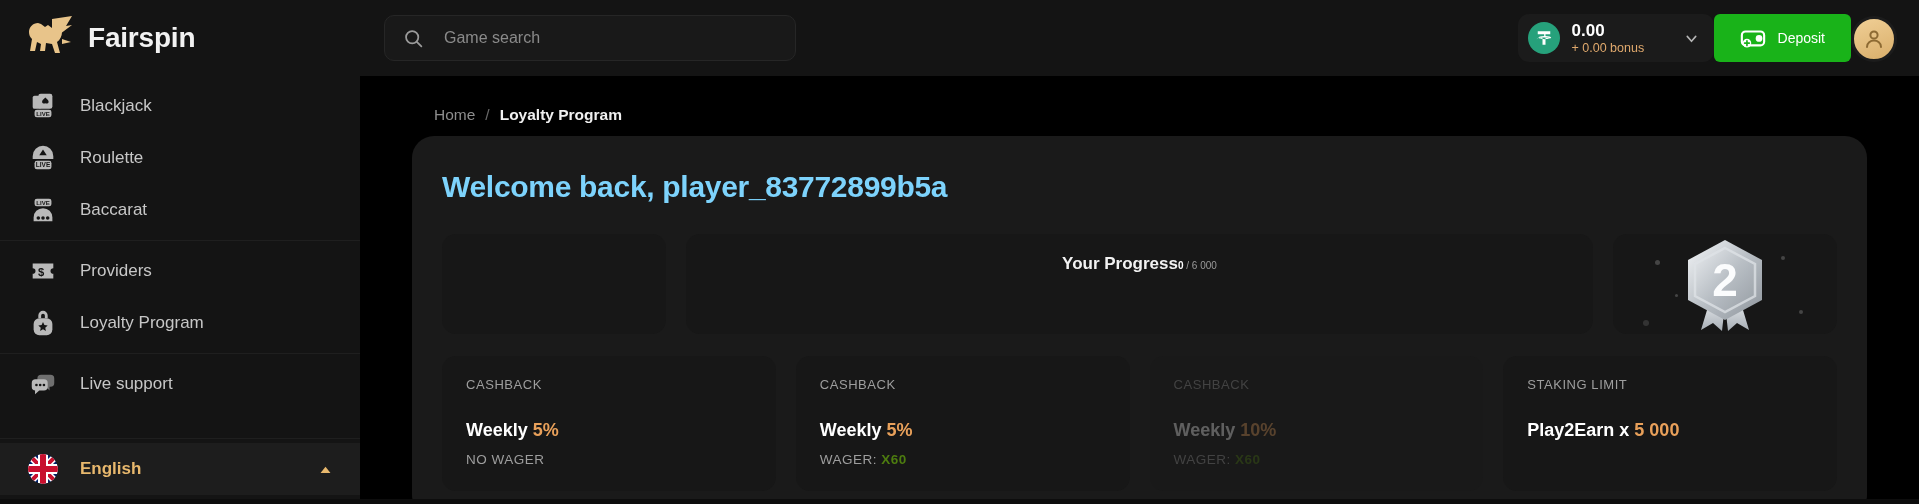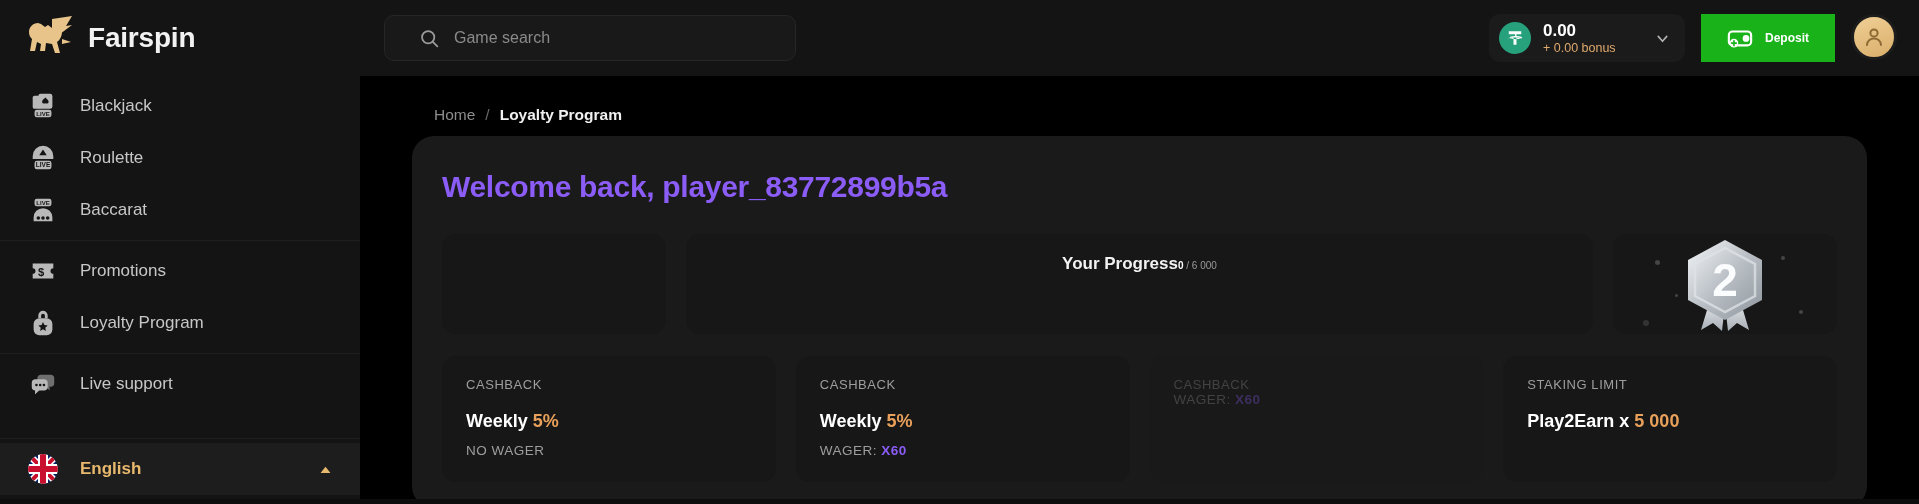--- a/index.html
+++ b/index.html
@@ -19,47 +19,47 @@
     position:relative; z-index:5;
   }
   .brand { width:360px; flex:0 0 360px; display:flex; align-items:center; gap:14px; padding-left:22px; }
   .lion { width:52px; height:46px; flex:0 0 52px; display:block; }
   .brand-name { font-size:28px; font-weight:700; color:#f2f2f2; letter-spacing:-0.2px; }
 
   .search-wrap { width:412px; flex:0 0 412px; margin-left:24px; }
   .search-box {
     height:46px; border-radius:10px;
     background:#191919; border:1px solid #262626;
-    display:flex; align-items:center; gap:14px; padding:0 34px;
+    display:flex; align-items:center; gap:20px; padding:0 18px;
   }
   .search-input {
     flex:1; background:transparent; border:0; outline:none;
     color:#cfcfcf; font-size:16px; font-family:"Liberation Sans", sans-serif;
   }
   .search-input::placeholder { color:#8a8a8a; }
 
-  .topbar-right { margin-left:auto; display:flex; align-items:flex-start; gap:16px; padding-right:22px; }
+  .topbar-right { margin-left:auto; display:flex; align-items:flex-end; padding-right:22px; }
   .wallet {
     height:48px; background:#1b1b1b; border-radius:11px;
     display:flex; align-items:center; gap:12px; padding:0 14px 0 10px; min-width:196px;
   }
   .usdt {
     width:32px; height:32px; border-radius:50%; background:#26a17b;
     display:flex; align-items:center; justify-content:center; flex:0 0 32px;
   }
   .wallet-txt { display:flex; flex-direction:column; line-height:1.15; margin-right:8px; }
   .wallet-bal { font-size:17px; font-weight:700; color:#ffffff; }
   .wallet-bonus { font-size:12.5px; color:#e0a96d; }
   .chev { margin-left:auto; }
 
   .deposit {
-    height:48px; border-radius:0; background:#19b319;
+    height:48px; border-radius:6px; background:#19b319;
     display:flex; align-items:center; gap:12px; padding:0 26px;
     border:0; cursor:pointer;
-    color:#fff; font-size:12px; font-weight:700;
+    color:#fff; font-size:14px; font-weight:400;
     font-family:"Liberation Sans", sans-serif;
   }
   .avatar {
     width:46px; height:46px; border-radius:50%;
     background:linear-gradient(160deg,#f0cf96,#d9ae6a);
     border:3px solid #1c1c1c;
     display:flex; align-items:center; justify-content:center;
     cursor:pointer; flex:0 0 46px;
   }
 
@@ -89,21 +89,21 @@
   .main { flex:1; background:#000000; min-width:0; padding:0 52px; overflow:hidden; }
   .crumb { display:flex; align-items:center; gap:10px; padding:30px 0 12px 22px; font-size:15.5px; }
   .crumb a { color:#8d8d8d; text-decoration:none; cursor:pointer; }
   .crumb .sep { color:#6a6a6a; }
   .crumb .cur { color:#f0f0f0; font-weight:700; }
 
   .panel {
     background:#1a1a1a; border-radius:22px;
     padding:28px 30px 26px; min-height:330px;
   }
-  .welcome { font-size:30px; font-weight:700; color:#8b5cf6; letter-spacing:-0.3px; margin:6px 0 30px 0; }
+  .welcome { font-size:30px; font-weight:700; color:#7dd3fc; letter-spacing:-0.3px; margin:6px 0 30px 0; }
 
   .prog-row { display:flex; gap:20px; align-items:stretch; }
   .ghost-box { width:224px; flex:0 0 224px; background:#171717; border-radius:14px; }
   .prog-card { flex:1; background:#171717; border-radius:14px; padding:20px 26px 18px; display:flex; flex-direction:row; justify-content:center; }
   .prog-head { display:flex; align-items:baseline; }
   .prog-title { font-size:17px; font-weight:700; color:#f2f2f2; }
   .prog-count { margin-left:auto; font-size:10px; }
   .prog-count .cur-v { color:#ffffff; font-weight:700; }
   .prog-count .tot-v { color:#9a9a9a; }
   .track { height:9px; border-radius:6px; background:#6d6253; margin:19px 0 16px; position:relative; overflow:hidden; }
@@ -111,24 +111,24 @@
   .prog-foot { display:flex; }
   .rank-from { font-size:16px; font-weight:700; color:#f0f0f0; }
   .rank-to { margin-left:auto; font-size:16px; font-weight:700; color:#f0f0f0; }
   .badge-box { width:224px; flex:0 0 224px; background:#171717; border-radius:14px; display:flex; align-items:center; justify-content:center; position:relative; overflow:hidden; }
   .spark { position:absolute; border-radius:50%; background:#9a9a9a; opacity:.35; }
 
   .cards { display:flex; gap:20px; margin-top:22px; }
   .card { flex:1; background:#171717; border-radius:14px; padding:21px 24px 24px; min-height:108px; }
   .card.dim { opacity:.30; }
   .c-kicker { font-size:13px; letter-spacing:.55px; color:#9e9e9e; text-transform:uppercase; }
-  .c-main { font-size:18px; font-weight:700; color:#ffffff; margin:19px 0 11px; }
+  .c-main { font-size:18px; font-weight:700; color:#ffffff; margin:28px 0 11px; }
   .c-main .accent { color:#e8a05a; }
   .c-sub { font-size:13.5px; letter-spacing:.5px; color:#9e9e9e; text-transform:uppercase; }
-  .c-sub .accent { color:#8b5cf6; font-weight:700; }
+  .c-sub .accent { color:#4d7c0f; font-weight:700; }
 </style>
 </head>
 <body>
 
 <div class="app">
 
   <div class="topbar">
 
     <div class="brand">
       <svg class="lion" viewBox="0 0 52 46">
@@ -230,21 +230,21 @@
       </div>
 
       <div class="nav-group">
         <div class="nav-item">
           <span class="nav-ico">
             <svg width="30" height="30" viewBox="0 0 32 32" fill="#b9b9b9">
               <path d="M5 8h22v5a3 3 0 0 0 0 6v5H5v-5a3 3 0 0 0 0-6V8z"></path>
               <text x="14" y="21" font-size="12" font-weight="700" fill="#151515" text-anchor="middle" font-family="Liberation Sans, sans-serif">$</text>
             </svg>
           </span>
-          <span class="nav-label">Promotions</span>
+          <span class="nav-label">Providers</span>
         </div>
         <div class="nav-item">
           <span class="nav-ico">
             <svg width="30" height="30" viewBox="0 0 32 32" fill="#b9b9b9">
               <path d="M16 3a5 5 0 0 0-5 5v3h3V8a2 2 0 0 1 4 0v3h3V8a5 5 0 0 0-5-5z"></path>
               <rect x="6" y="11" width="20" height="18" rx="6"></rect>
               <path d="M16 15l1.5 3.2 3.5.4-2.6 2.4.7 3.5-3.1-1.8-3.1 1.8.7-3.5-2.6-2.4 3.5-.4L16 15z" fill="#151515"></path>
             </svg>
           </span>
           <span class="nav-label">Loyalty Program</span>
@@ -368,20 +368,24 @@
               <span class="accent">5%</span>
             </div>
             <div class="c-sub">
               <span>WAGER:</span>
               <span class="accent">X60</span>
             </div>
           </div>
 
           <div class="card dim">
             <div class="c-kicker">CASHBACK</div>
+            <div class="c-main">
+              <span>Weekly</span>
+              <span class="accent">10%</span>
+            </div>
             <div class="c-sub">
               <span>WAGER:</span>
               <span class="accent">X60</span>
             </div>
           </div>
 
           <div class="card">
             <div class="c-kicker">STAKING LIMIT</div>
             <div class="c-main">
               <span>Play2Earn x</span>

